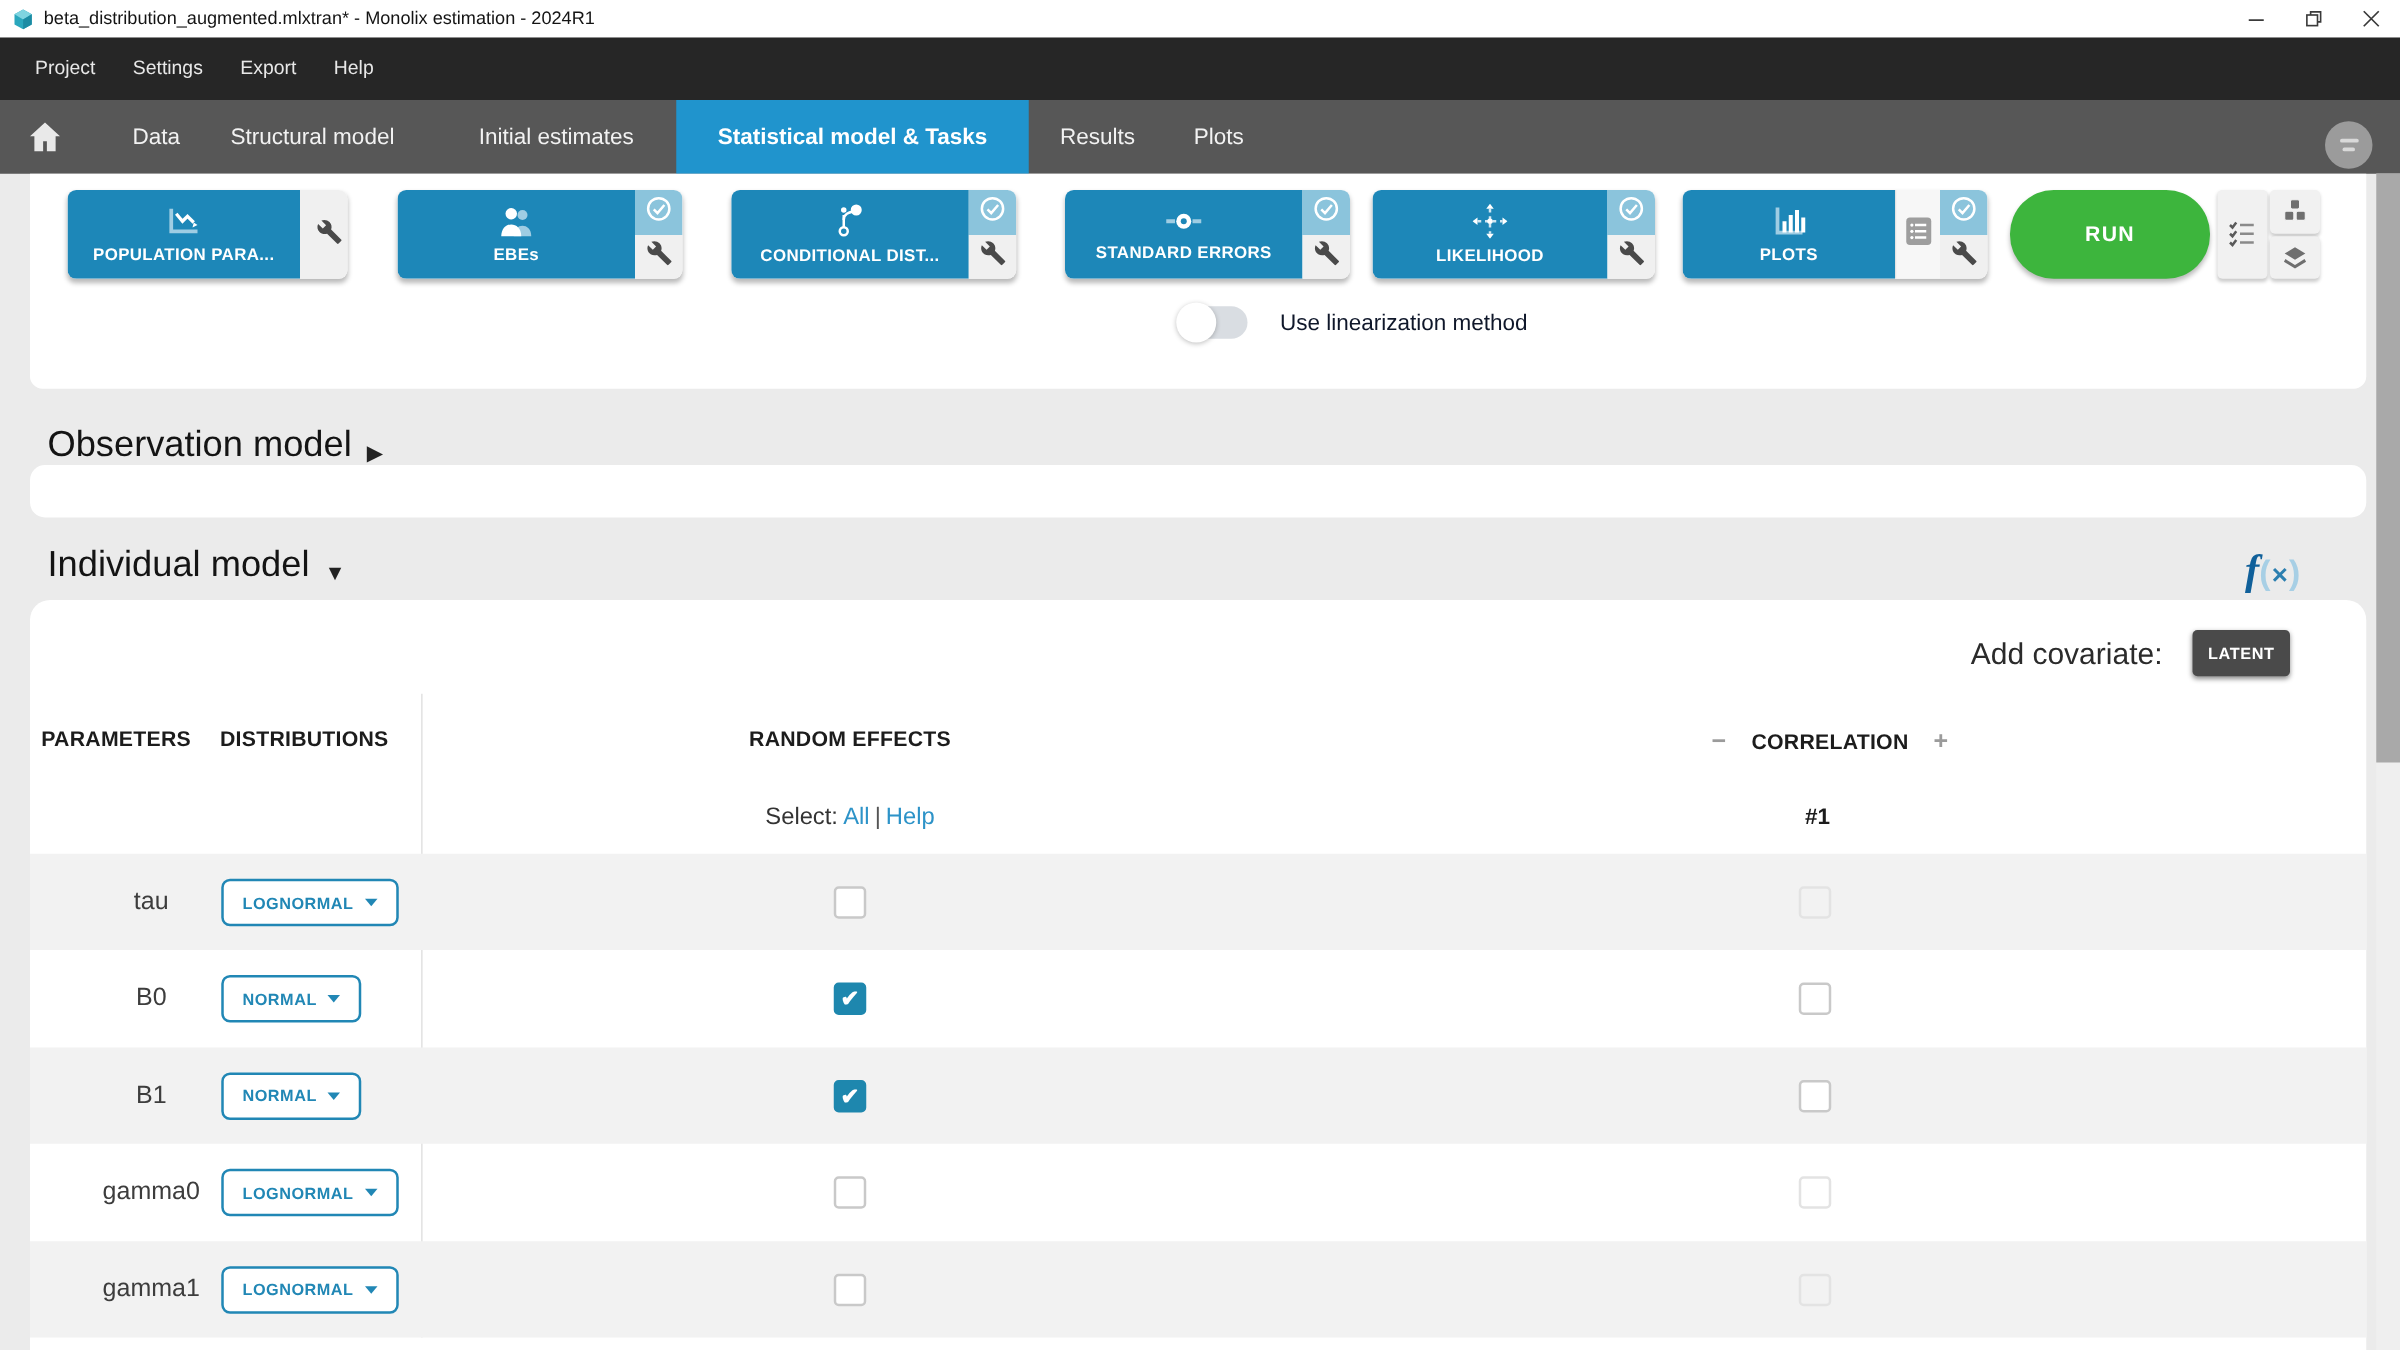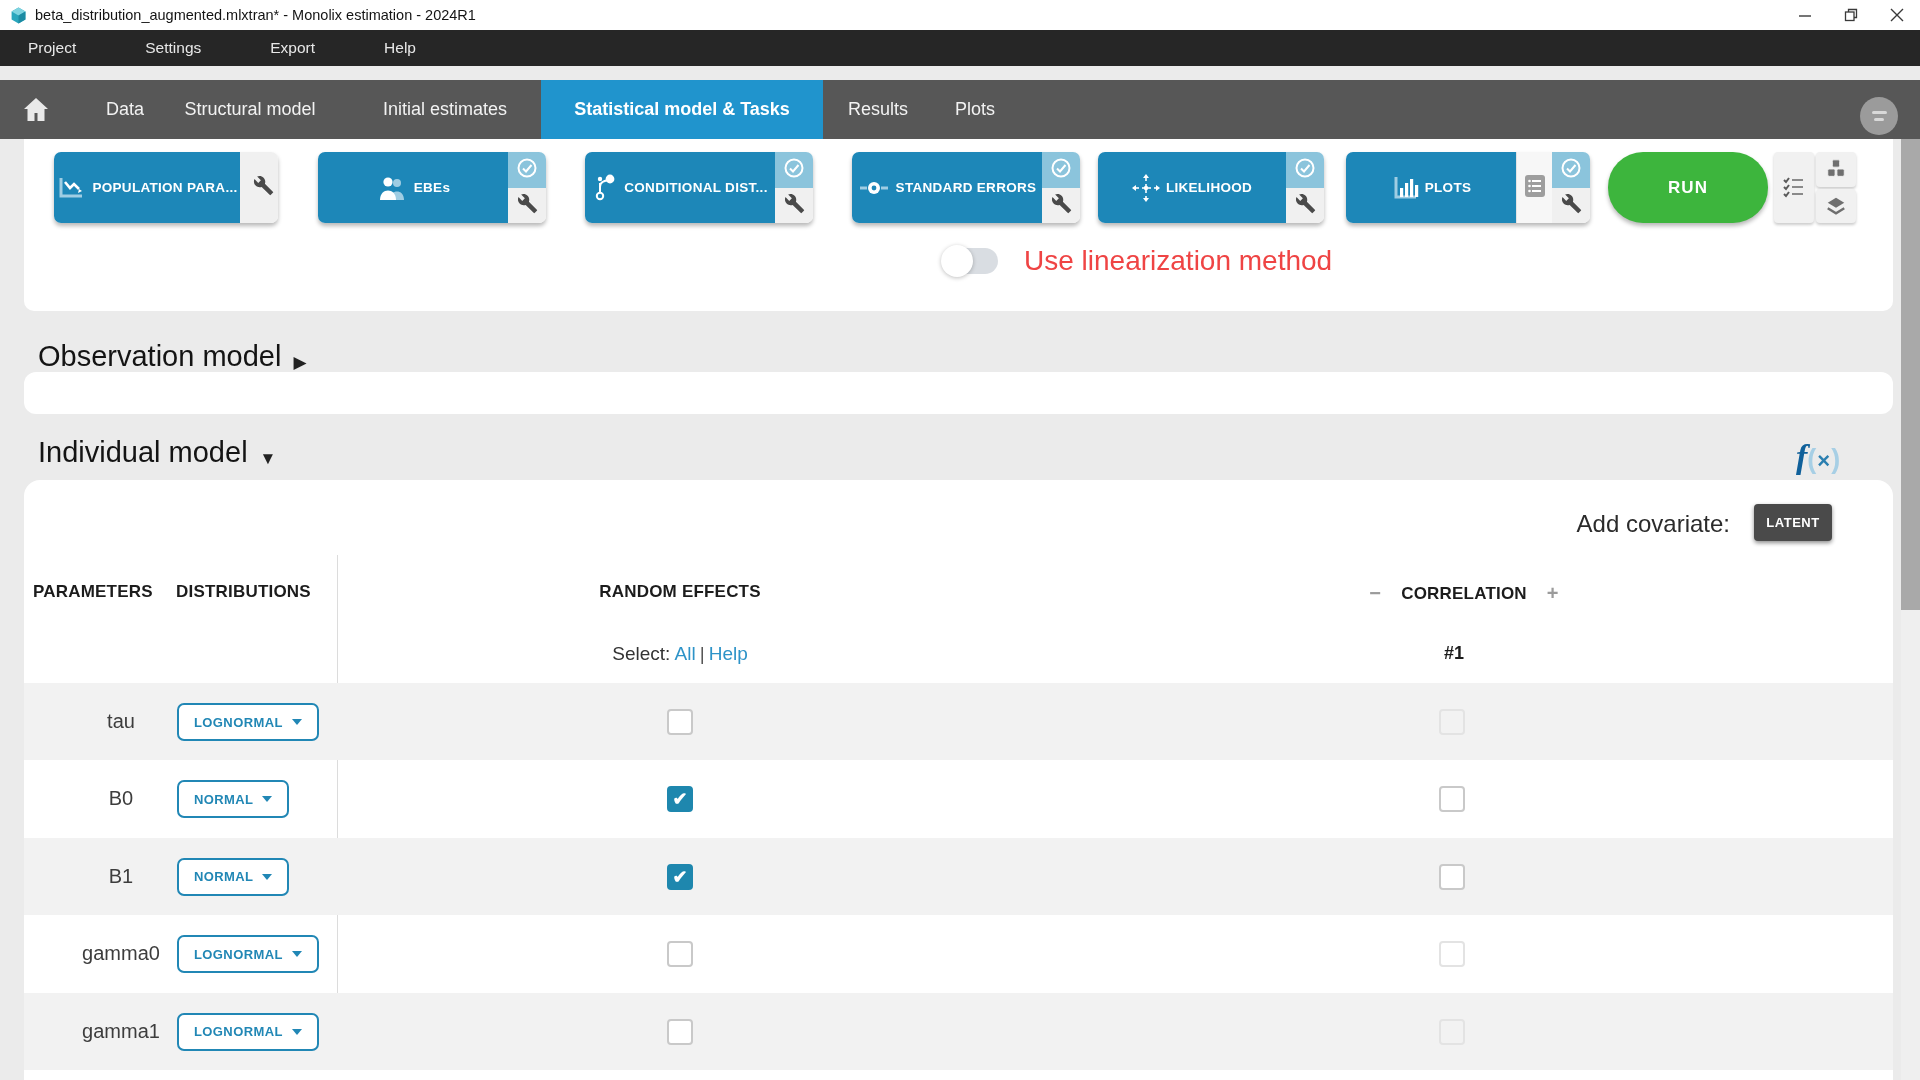--- a/index.html
+++ b/index.html
@@ -8,62 +8,62 @@
 
   
   .titlebar { position:absolute; left:0; top:0; width:1920px; height:30px; background:#ffffff;
               display:flex; align-items:center; }
   .app-logo { width:17px; height:17px; margin-left:10px; }
   .title-text { margin-left:8px; font-size:14.5px; color:#141414; }
   .win-controls { position:absolute; right:0; top:0; height:30px; display:flex; }
   .win-btn { width:46px; height:30px; display:flex; align-items:center; justify-content:center; }
 
   
-  .menubar { position:absolute; left:0; top:30px; width:1920px; height:36px; background:#262626;
-             display:flex; align-items:center; padding-left:28px; gap:69px; }
+  .menubar { position:absolute; left:0; top:30px; width:1920px; height:50px; background:#262626;
+             display:flex; align-items:center; padding-left:28px; gap:30px; }
   .menu-item { color:#e8e8e8; font-size:15.5px; cursor:default; }
 
   
   .navbar { position:absolute; left:0; top:80px; width:1920px; height:59px; background:#575757; }
   .home-tab { position:absolute; left:12px; top:0; width:48px; height:59px; display:flex; align-items:center; justify-content:center; }
   .nav-tab { position:absolute; top:0; height:59px; line-height:59px; text-align:center;
              color:#f2f2f2; font-size:18px; white-space:nowrap; }
   .nav-tab.active { background:#2094cd; font-weight:bold; color:#ffffff; }
   .chat-bubble { position:absolute; right:22px; top:17px; width:38px; height:38px; border-radius:50%;
                  background:#9b9b9b; display:flex; flex-direction:column; align-items:center; justify-content:center; gap:4px; }
   .chat-bubble span { display:block; height:3px; border-radius:2px; background:#d9d9d9; }
   .chat-line-1 { width:15px; } .chat-line-2 { width:10px; }
 
   
   .tasks-panel { position:absolute; left:24px; top:139px; width:1869px; height:172px; background:#ffffff;
                  border-radius:0 0 10px 10px; }
   .task-group { position:absolute; top:13px; height:71px; display:flex; border-radius:7px; overflow:hidden;
                 box-shadow:0 3px 4px rgba(0,0,0,0.28); }
-  .task-main { background:#1d87b8; display:flex; align-items:center; justify-content:center; gap:6px; }
+  .task-main { background:#1d87b8; display:flex; flex-direction:column; align-items:center; justify-content:center; gap:6px; }
   .task-label { color:#ffffff; font-size:13.5px; font-weight:bold; letter-spacing:0.3px; white-space:nowrap; }
   .task-icon svg { display:block; }
   .task-side { display:flex; flex-direction:column; width:38px; }
   .badge-cell { flex:1; background:#8bc4dc; display:flex; align-items:center; justify-content:center; }
   .wrench-cell { flex:1; background:#f0f0f0; display:flex; align-items:center; justify-content:center; }
   .wrench-cell.full { width:46px; }
   .list-cell { width:36px; background:#f7f7f7; display:flex; align-items:center; justify-content:center;
                border-left:1px solid #e3e3e3; }
   .run-btn { position:absolute; left:1584px; top:13px; width:160px; height:71px; background:#3db53d;
              border:none; border-radius:35px; color:#ffffff; font-family:inherit; font-size:17px; font-weight:bold;
              letter-spacing:1px; box-shadow:0 3px 4px rgba(0,0,0,0.28); }
   .side-icon-panel { position:absolute; left:1750px; top:13px; width:82px; height:71px; display:flex; gap:2px; }
   .sip-left { width:40px; height:71px; background:#f1f1f1; border-radius:4px; display:flex; align-items:center; justify-content:center; box-shadow:0 2px 3px rgba(0,0,0,0.2); }
   .sip-right { display:flex; flex-direction:column; gap:2px; }
   .sip-cell { width:40px; height:34.5px; background:#f1f1f1; border-radius:4px; display:flex; align-items:center; justify-content:center; box-shadow:0 2px 3px rgba(0,0,0,0.2); }
 
   .linear-row { position:absolute; left:920px; top:106px; display:flex; align-items:center; gap:26px; }
   .toggle { width:54px; height:26px; border-radius:13px; background:#d9dde2; position:relative; }
   .toggle-knob { position:absolute; left:-3px; top:-3px; width:32px; height:32px; border-radius:50%; background:#ffffff;
                  box-shadow:0 1px 4px rgba(0,0,0,0.25); }
-  .linear-label { font-size:28px; color:#ef4444; }
+  .linear-label { font-size:18px; color:#0f172a; }
 
   
   .section-heading { position:absolute; left:38px; font-size:29px; color:#141414; display:flex; align-items:flex-end; gap:12px; }
   .tri { font-size:17px; color:#222222; }
   .obs-card { position:absolute; left:24px; top:372px; width:1869px; height:42px; background:#ffffff; border-radius:12px; }
 
   .fx-btn { position:absolute; left:1796px; top:438px; display:flex; align-items:baseline; cursor:pointer; }
   .fx-f { font-family:"Liberation Serif", serif; font-style:italic; font-weight:bold; font-size:34px; color:#10609a; }
   .fx-paren { font-size:27px; font-weight:bold; color:#a7cfe5; }
   .fx-x { font-size:22px; font-weight:bold; color:#2b7fb0; margin:0 1px; }

